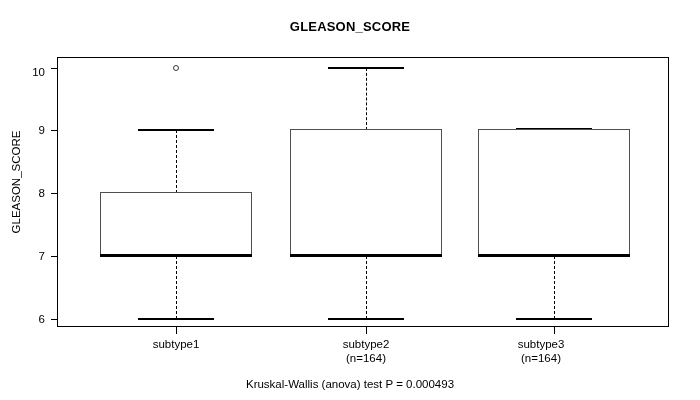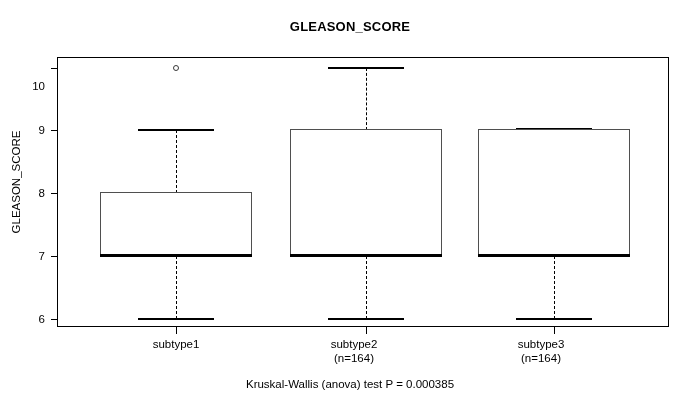--- a/index.html
+++ b/index.html
@@ -134,21 +134,21 @@
 </head>
 <body>
 
 <div id="root">
 
   <div class="chart-title">GLEASON_SCORE</div>
 
   <div class="y-axis-label">GLEASON_SCORE</div>
 
   <div class="y-tick" style="top:68px;"></div>
-  <div class="y-tick-label" style="top:80px;">10</div>
+  <div class="y-tick-label" style="top:66px;">10</div>
 
   <div class="y-tick" style="top:130px;"></div>
   <div class="y-tick-label" style="top:124px;">9</div>
 
   <div class="y-tick" style="top:193px;"></div>
   <div class="y-tick-label" style="top:187px;">8</div>
 
   <div class="y-tick" style="top:256px;"></div>
   <div class="y-tick-label" style="top:250px;">7</div>
 
@@ -188,24 +188,24 @@
 
   <div class="bp-median" style="left:478px; top:254px; width:152px;"></div>
 
   <div class="x-tick" style="left:176px;"></div>
   <div class="x-tick" style="left:366px;"></div>
   <div class="x-tick" style="left:554px;"></div>
 
   <div class="x-tick-label" style="left:76px;text-align:center;">
     <div>subtype1</div>
   </div>
-  <div class="x-tick-label" style="left:254px;">
+  <div class="x-tick-label" style="left:266px;">
     <div>subtype2</div>
     <div>(n=164)</div>
   </div>
   <div class="x-tick-label" style="left:441px;">
     <div>subtype3</div>
     <div>(n=164)</div>
   </div>
 
-  <div class="chart-footer">Kruskal-Wallis (anova) test P = 0.000385</div>
+  <div class="chart-footer">Kruskal-Wallis (anova) test P = 0.000493</div>
 
 </div>
 
 </body></html>

